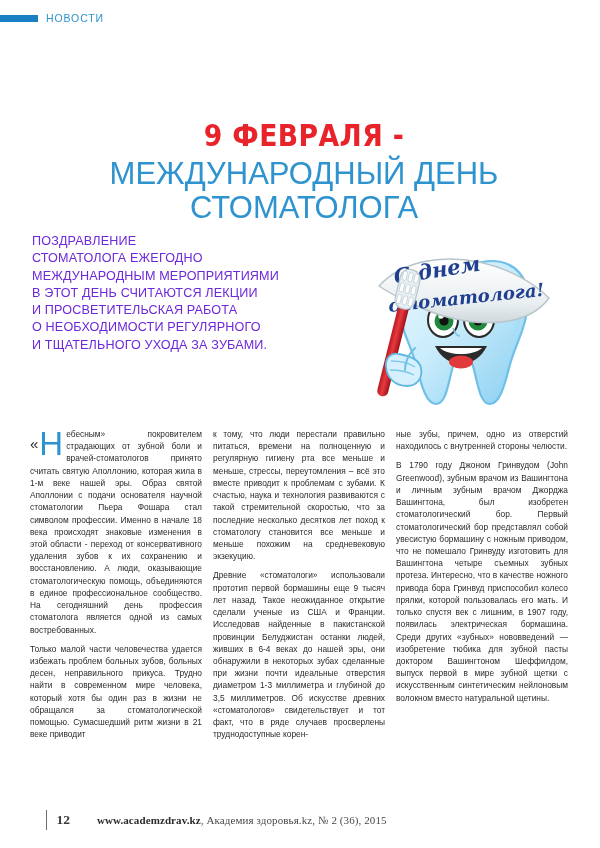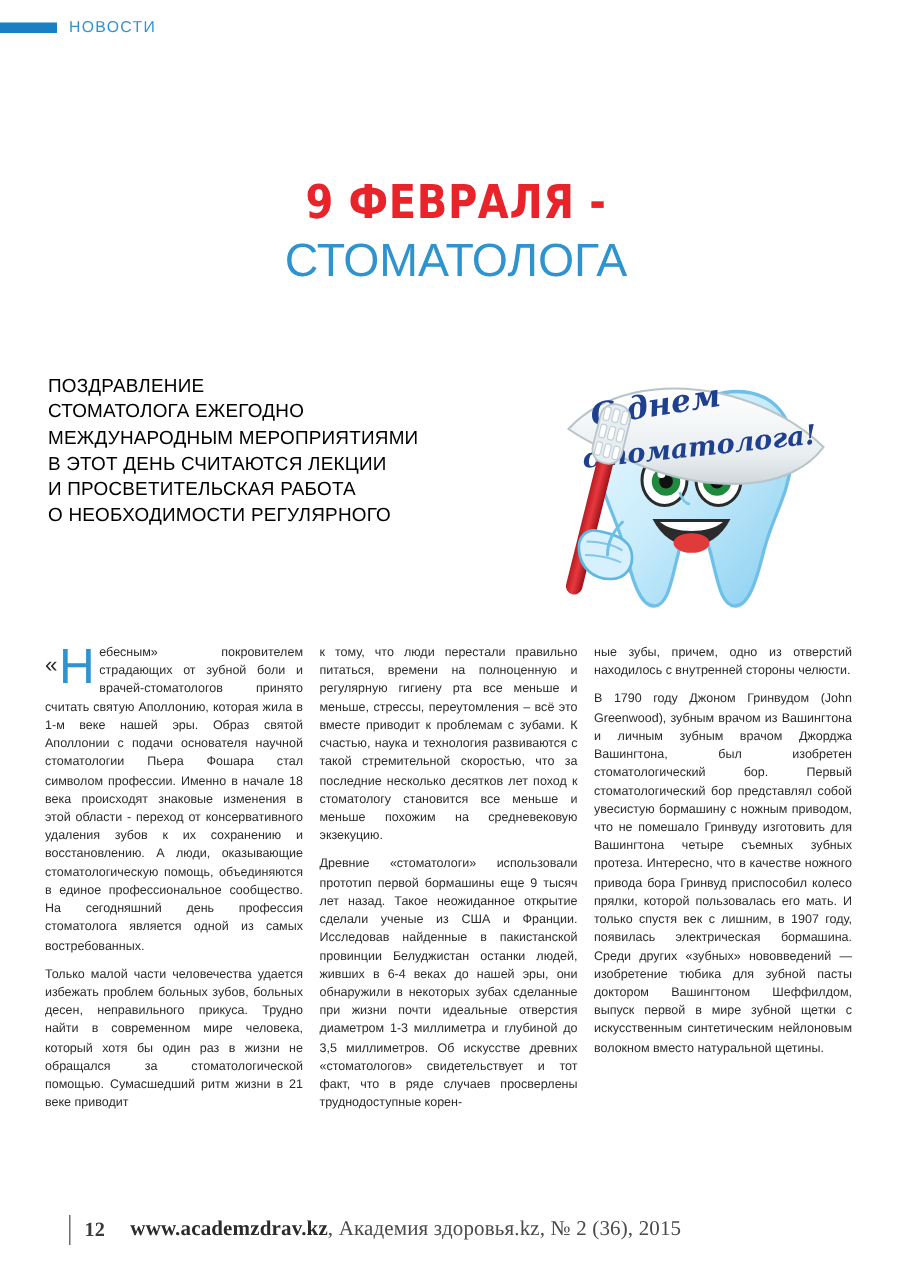--- a/index.html
+++ b/index.html
@@ -71,25 +71,25 @@
   .lead-wrap {
     position: absolute;
     left: 32px;
     top: 233px;
     width: 536px;
     height: 190px;
   }
   .lead-text {
     position: absolute;
     left: 0;
-    top: 16px;
+    top: 0;
     width: 312px;
     font-size: 12.6px;
     line-height: 1.37;
-    color: #000000;
+    color: #6d28d9;
     letter-spacing: 0.15px;
   }
   .lead-text div { white-space: nowrap; }
 
   
   .artwork {
     position: absolute;
     right: -10px;
     top: -5px;
     width: 235px;
@@ -158,48 +158,50 @@
     background: #6d6d6d;
   }
   .folio {
     font-family: "Liberation Serif", serif;
     font-weight: bold;
     font-size: 13.5px;
     color: #3a3a3a;
   }
   .imprint {
     font-family: "Liberation Serif", serif;
-    font-size: 14px;
+    font-size: 11px;
     color: #4a4a4a;
     letter-spacing: 0.1px;
-    margin-left: 8px;
+    margin-left: 18px;
   }
   .imprint b { font-weight: bold; color: #2b2b2b; }
 </style>
 </head>
 <body>
 
 <div class="running-head">
   <div class="rh-bar"></div>
   <div class="rh-label">НОВОСТИ</div>
 </div>
 
 <div class="headline">
   <div class="headline-red">9 ФЕВРАЛЯ -</div>
+  <div class="headline-blue">МЕЖДУНАРОДНЫЙ ДЕНЬ</div>
   <div class="headline-blue">СТОМАТОЛОГА</div>
 </div>
 
 <div class="lead-wrap">
   <div class="lead-text">
     <div>ПОЗДРАВЛЕНИЕ</div>
     <div>СТОМАТОЛОГА ЕЖЕГОДНО</div>
     <div>МЕЖДУНАРОДНЫМ МЕРОПРИЯТИЯМИ</div>
     <div>В ЭТОТ ДЕНЬ СЧИТАЮТСЯ ЛЕКЦИИ</div>
     <div>И ПРОСВЕТИТЕЛЬСКАЯ РАБОТА</div>
     <div>О НЕОБХОДИМОСТИ РЕГУЛЯРНОГО</div>
+    <div>И ТЩАТЕЛЬНОГО УХОДА ЗА ЗУБАМИ.</div>
   </div>
 
   <div class="artwork">
     <svg width="235" height="195" viewBox="0 0 235 195" xmlns="http://www.w3.org/2000/svg">
       <defs>
         <linearGradient id="toothGrad" x1="0" y1="0" x2="1" y2="1">
           <stop offset="0%" stop-color="#eaf8ff"></stop>
           <stop offset="45%" stop-color="#c9ecfb"></stop>
           <stop offset="100%" stop-color="#86cdf0"></stop>
         </linearGradient>

